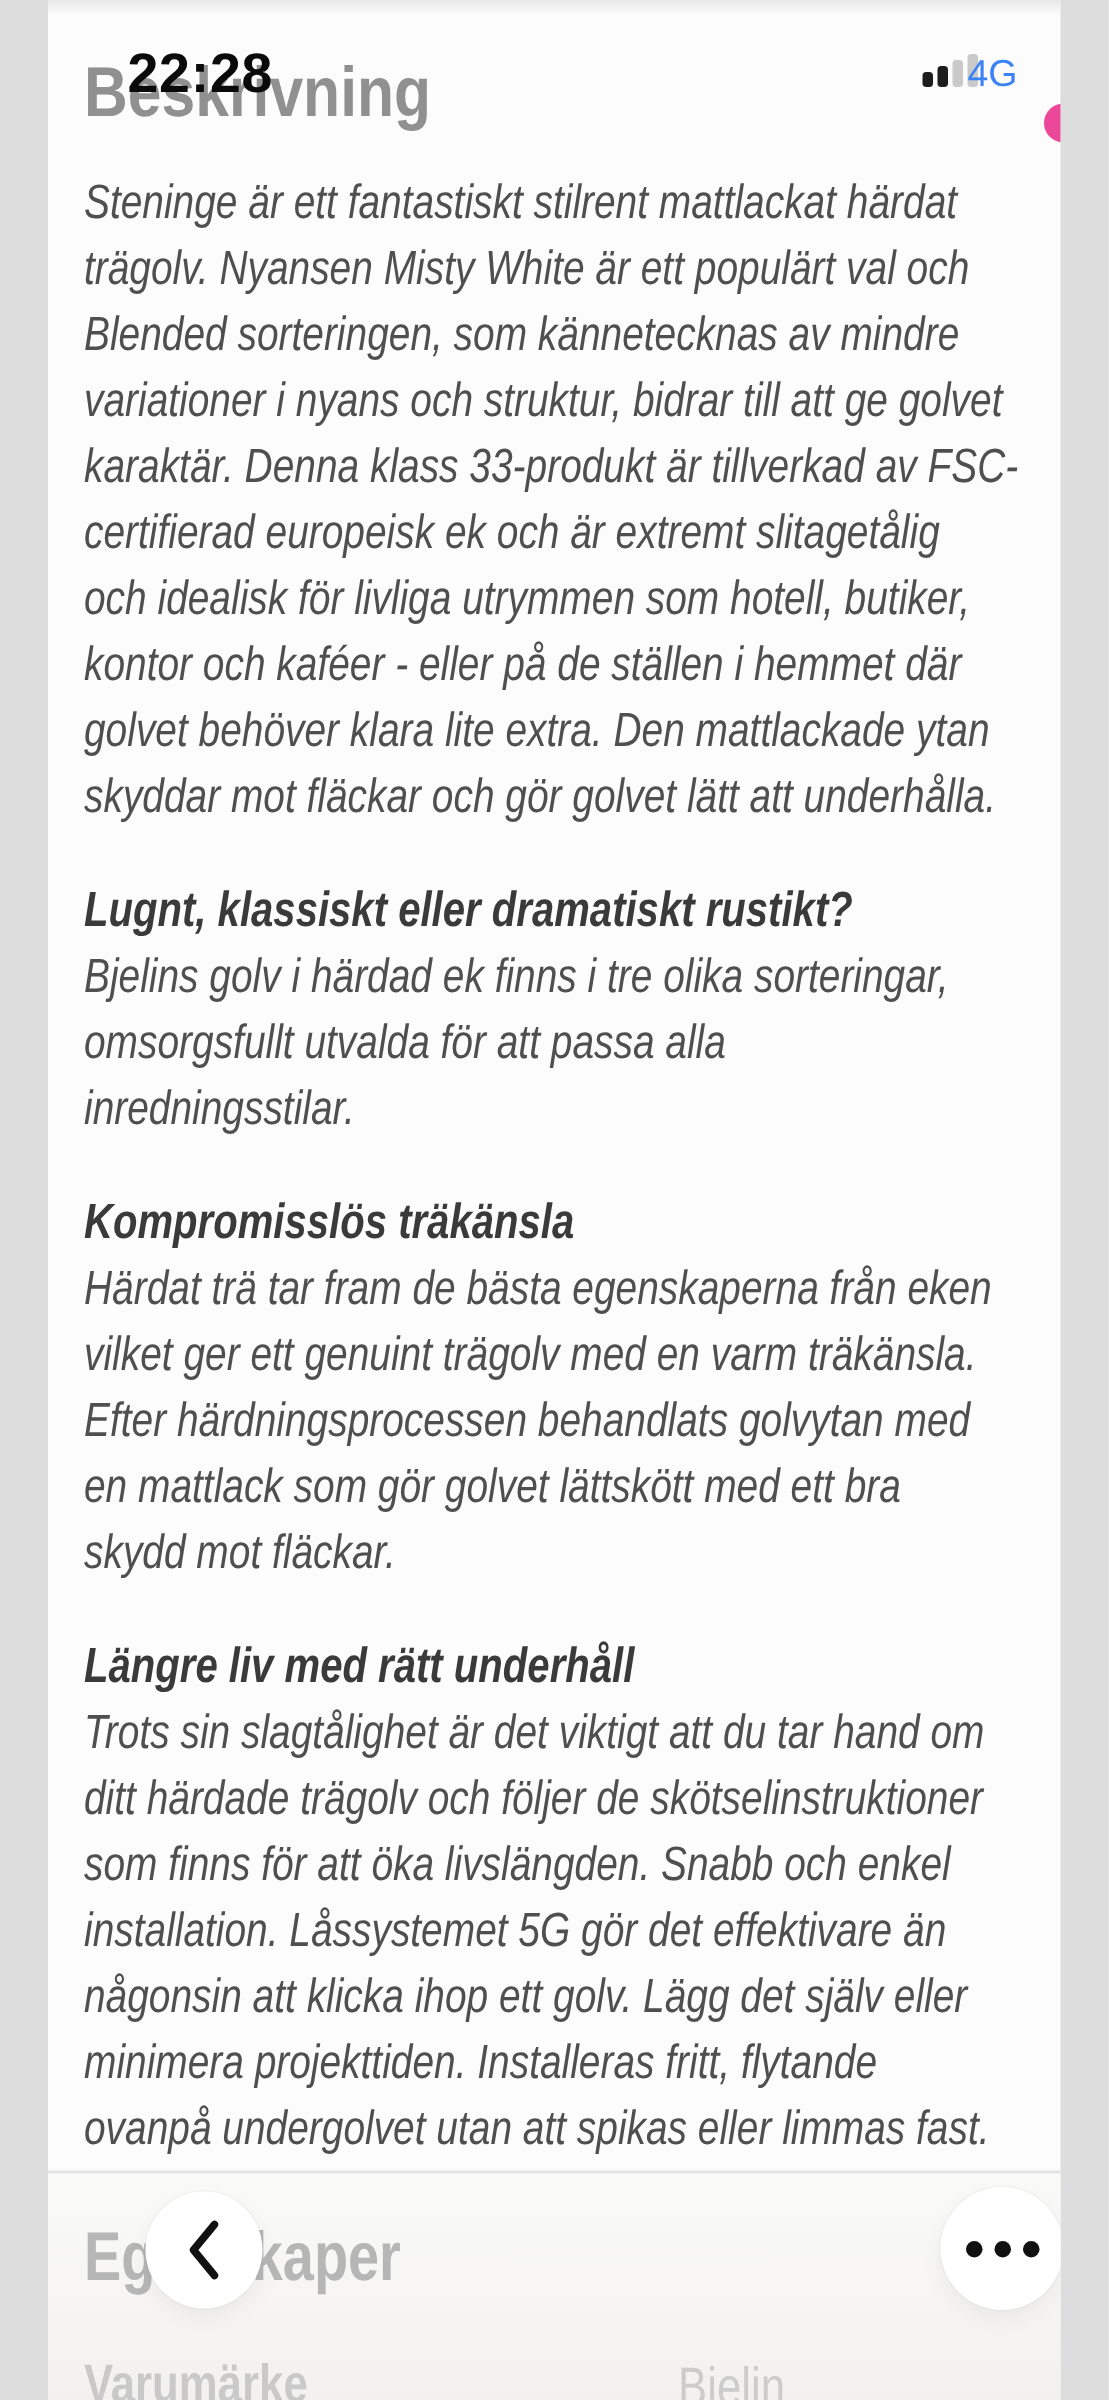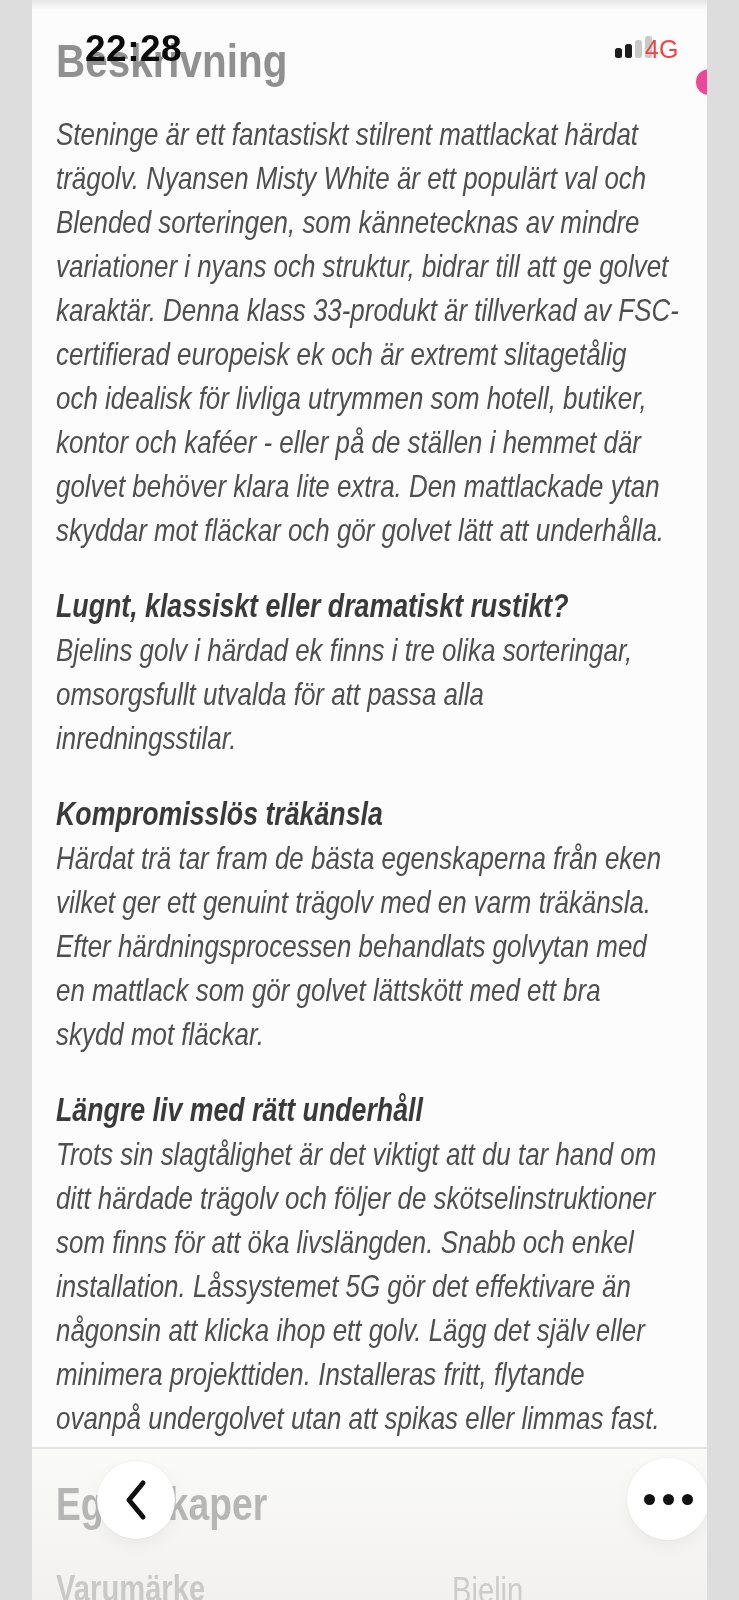--- a/index.html
+++ b/index.html
@@ -11,21 +11,21 @@
   .topstrip{position:absolute;left:0;top:0;width:739px;height:9px;
     background:linear-gradient(#e7e7e7,#fafafa);}
   
   .time{position:absolute;left:53px;top:28px;font-size:37px;font-weight:bold;color:#0a0a0a;letter-spacing:0.5px;z-index:6;}
   .sigbars{position:absolute;left:583px;top:36px;width:44px;height:22px;z-index:6;}
   .sigbars i{position:absolute;bottom:0;width:7px;border-radius:2.5px;display:block;}
   .sigbars i:nth-child(1){left:0;height:10px;background:#1d1d1d;}
   .sigbars i:nth-child(2){left:10px;height:14px;background:#1d1d1d;}
   .sigbars i:nth-child(3){left:20px;height:18px;background:#c9c9c9;}
   .sigbars i:nth-child(4){left:30px;height:22px;background:#c9c9c9;}
-  .nettype{position:absolute;left:613px;top:35px;font-size:25px;color:#ef4444;z-index:6;}
+  .nettype{position:absolute;left:613px;top:35px;font-size:25px;color:#3b82f6;z-index:6;}
   .battery{position:absolute;left:664px;top:33px;width:53px;height:26px;border-radius:13px;
     background:#ec4899;z-index:5;display:flex;align-items:center;justify-content:center;margin-top:36px;}
   .battery span{color:#ffffff;font-size:20px;font-weight:bold;letter-spacing:-0.5px;}
   .batt-nub{position:absolute;left:718px;top:42px;width:5px;height:10px;border-radius:0 3px 3px 0;background:#9fc9a4;z-index:5;}
   .close-x{position:absolute;left:681px;top:35px;z-index:2;}
   
   .sheet-title{position:absolute;left:24px;top:33px;font-size:47px;font-weight:bold;color:#909090;
     transform:scaleX(0.86);transform-origin:0 0;white-space:pre;z-index:1;}
   
   .article{position:absolute;left:24px;top:112px;width:715px;z-index:1;font-style:italic;}

